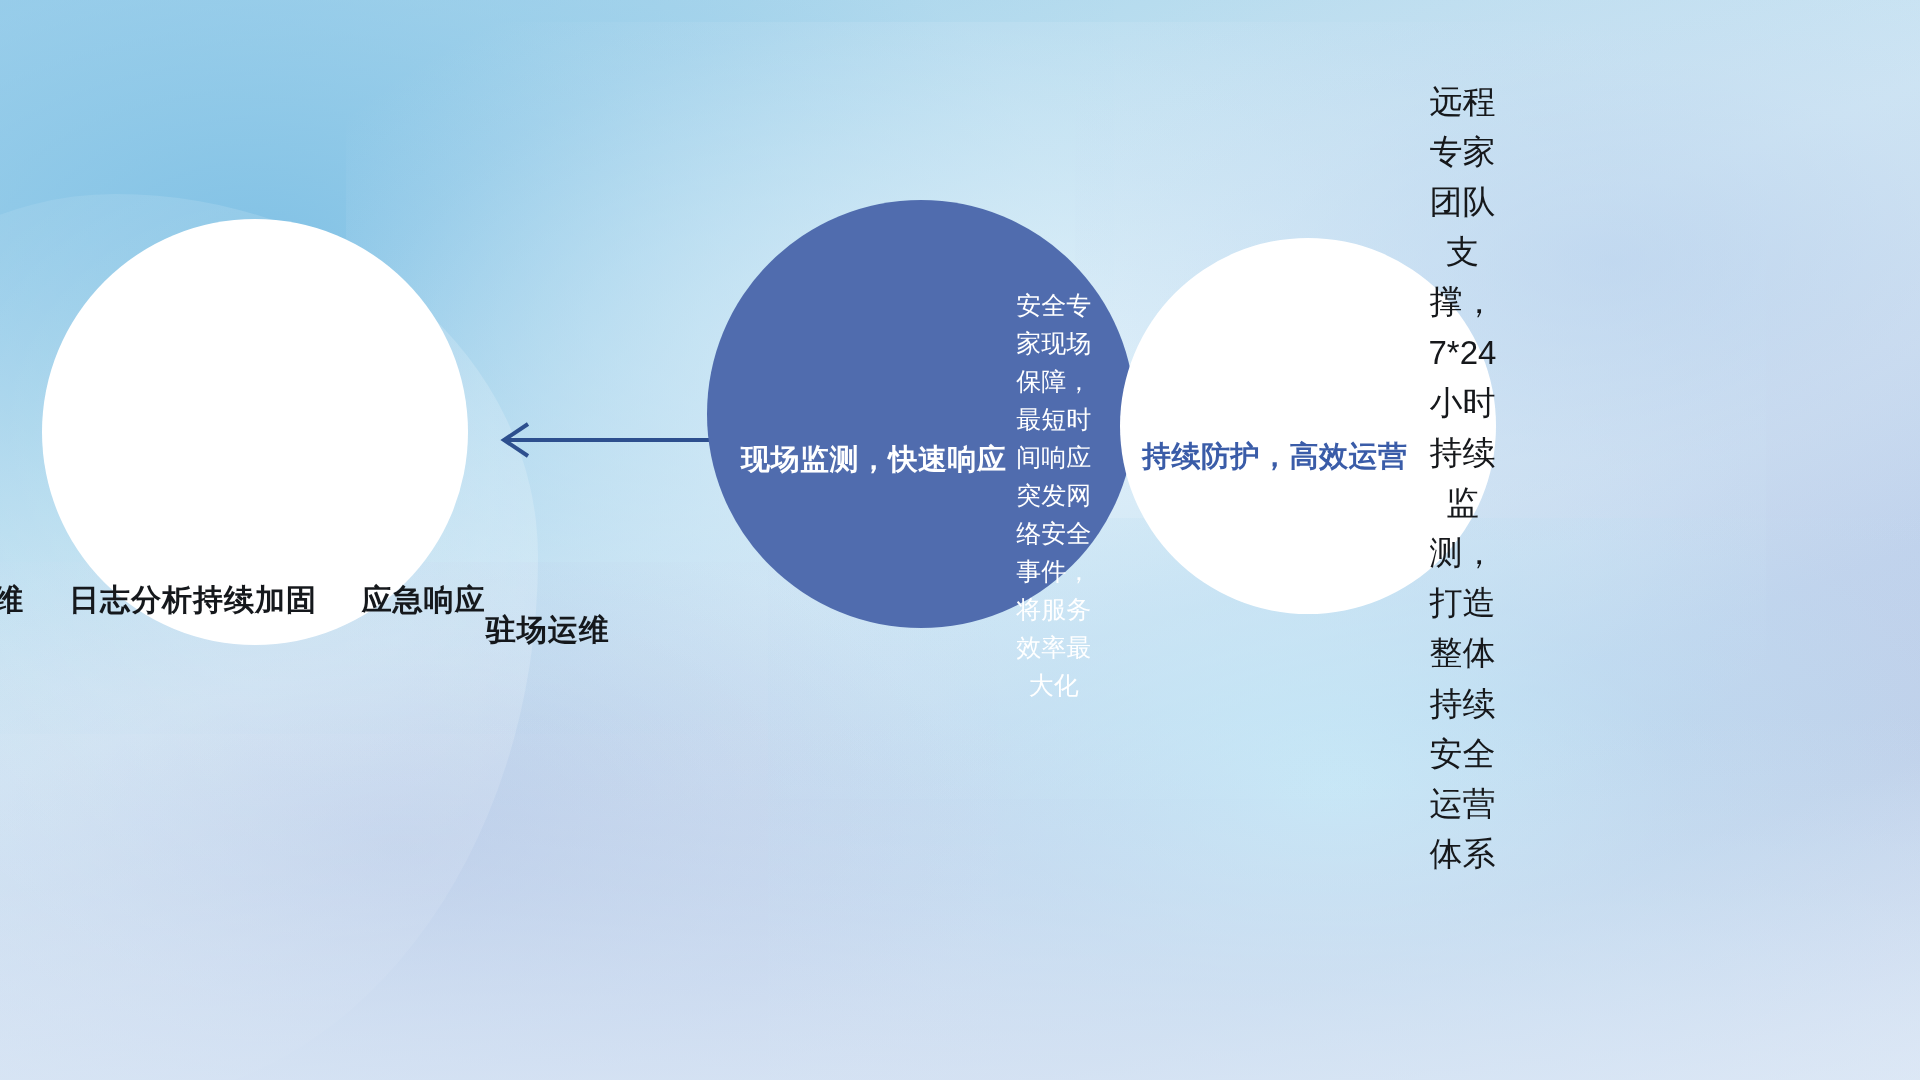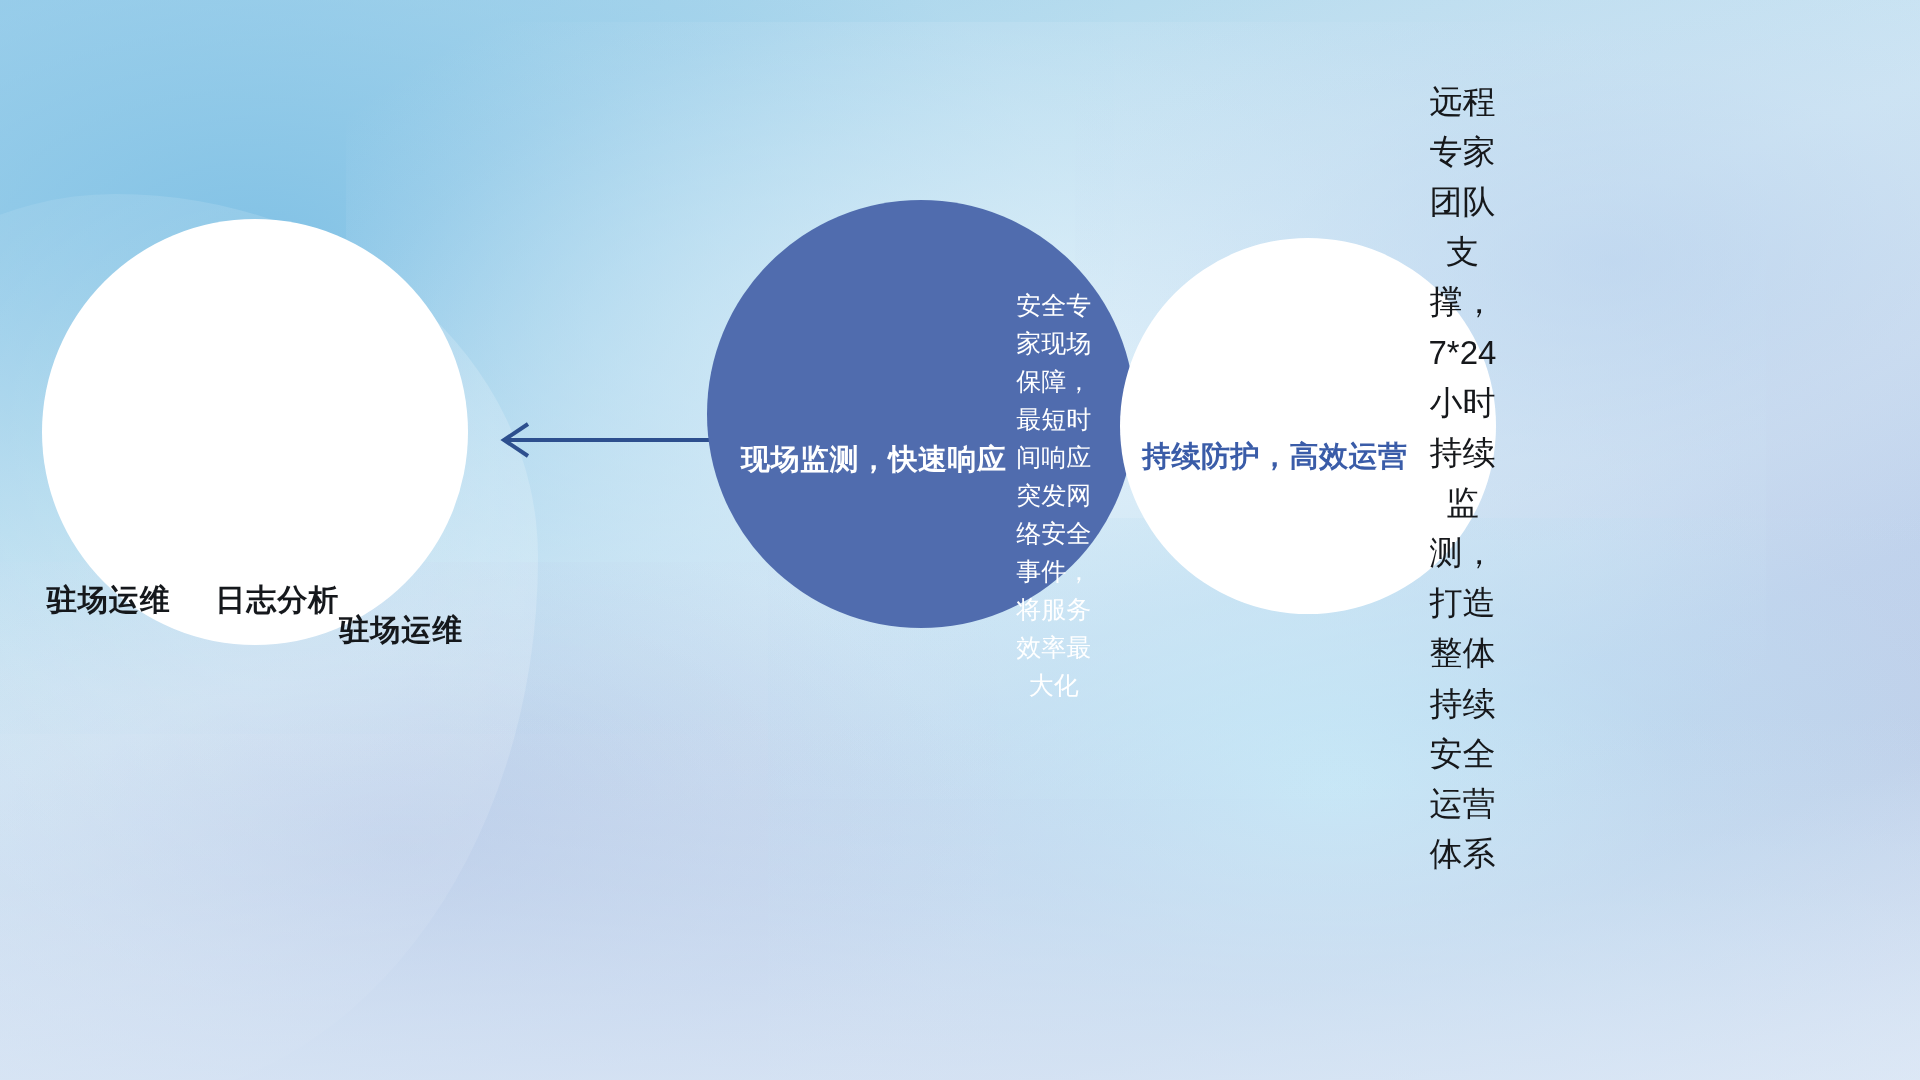--- a/index.html
+++ b/index.html
@@ -247,20 +247,25 @@
 
   <div class="circle" id="circle-left">
     <div class="dash"></div>
 
     <div class="left-line">
       <span>驻场运维</span>
       <span class="gap"></span>
       <span>日志分析</span>
     </div>
 
+    <div class="left-line">
+      <span>持续加固</span>
+      <span class="gap"></span>
+      <span>应急响应</span>
+    </div>
 
     <div class="left-line">
       <span>驻场运维</span>
     </div>
   </div>
 
   <div class="circle" id="circle-mid">
     <div class="c-title">现场监测，快速响应</div>
     <div class="c-body">安全专家现场保障，最短时间响应突发网络安全事件，将服务效率最大化</div>
   </div>

